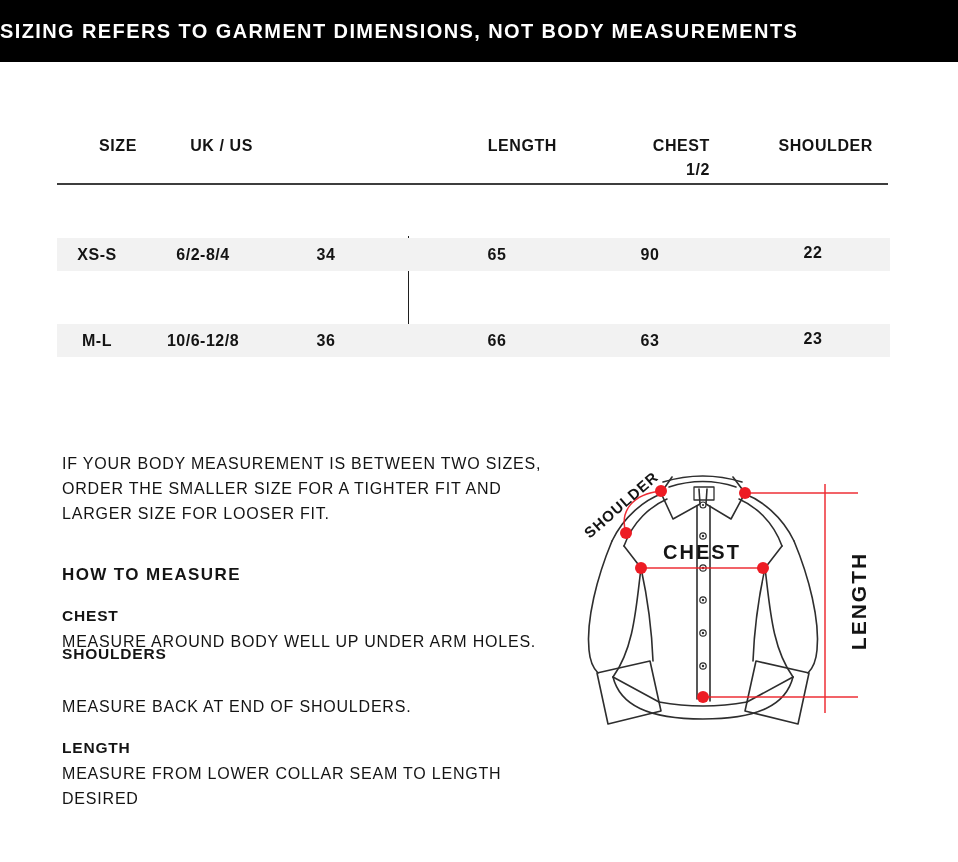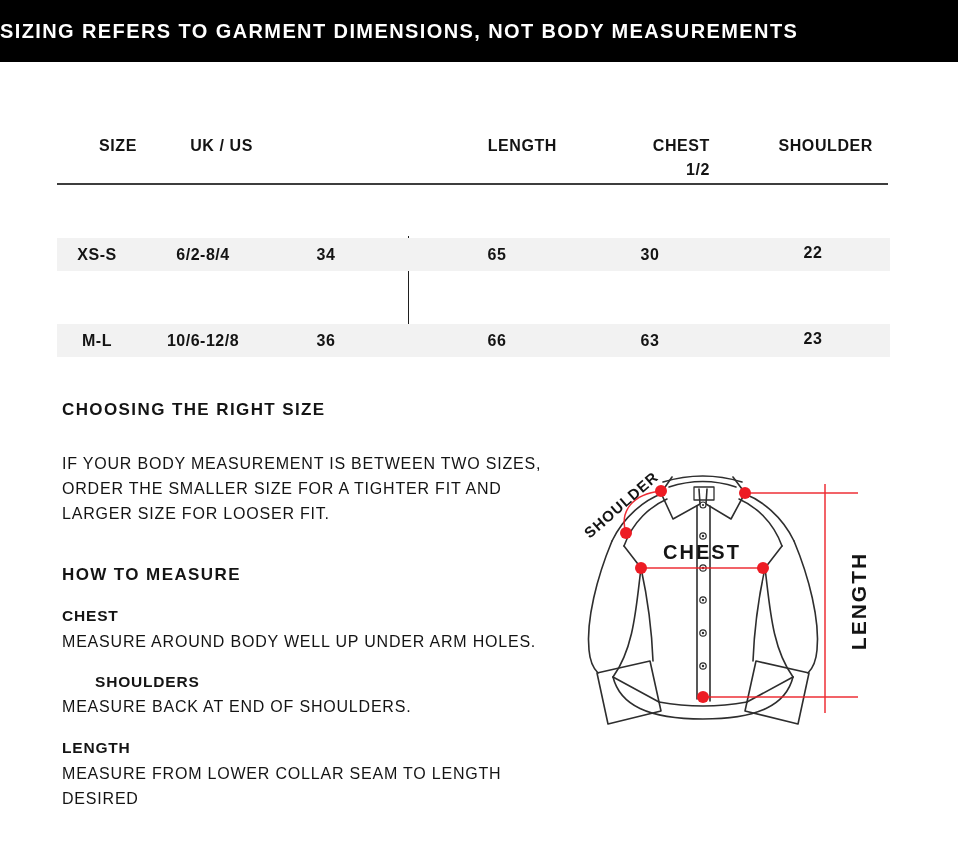--- a/index.html
+++ b/index.html
@@ -55,21 +55,21 @@
   .h-choosing{top:400px;}
   .h-measure{top:565px;}
   .bodytext{
     position:absolute;left:62px;font-size:16px;letter-spacing:.8px;line-height:25px;white-space:nowrap;
   }
   .p-choosing{top:451px;}
   .sub-title{
     position:absolute;left:62px;font-size:15.5px;font-weight:700;letter-spacing:.8px;white-space:nowrap;
   }
   .t-chest{top:607px;} .d-chest{top:629px;}
-  .t-shoulders{top:673px;margin-left:33px;} .d-shoulders{top:694px;}
+  .t-shoulders{top:645px;} .d-shoulders{top:694px;}
   .t-length{top:739px;} .d-length{top:761px;}
   
   .diagram-svg{position:absolute;left:0;top:0;width:958px;height:862px;pointer-events:none;}
   .diagram-label{position:absolute;font-weight:700;white-space:nowrap;pointer-events:none;}
   .lbl-shoulder{
     left:563px;top:496px;width:116px;text-align:center;font-size:15px;letter-spacing:1px;
     transform:rotate(-41deg);
   }
   .lbl-chest{left:642px;top:541px;width:120px;text-align:center;font-size:20px;letter-spacing:2px;}
   .lbl-length{
@@ -104,33 +104,32 @@
   </div>
 
   <div class="rule"></div>
   <div class="vdivider"></div>
 
   <div class="trow r0">
     <span class="td c0">XS-S</span>
     <span class="td c1">6/2-8/4</span>
     <span class="td c2">34</span>
     <span class="td c3">65</span>
-    <span class="td c4">30</span>
+    <span class="td c4">90</span>
     <span class="td c5">22</span>
   </div>
   <div class="trow r1">
     <span class="td c0">M-L</span>
     <span class="td c1">10/6-12/8</span>
     <span class="td c2">36</span>
     <span class="td c3">66</span>
     <span class="td c4">63</span>
     <span class="td c5">23</span>
   </div>
 
-  <h2 class="section-heading h-choosing">CHOOSING THE RIGHT SIZE</h2>
   <div class="bodytext p-choosing">
     <div>IF YOUR BODY MEASUREMENT IS BETWEEN TWO SIZES,</div>
     <div>ORDER THE SMALLER SIZE FOR A TIGHTER FIT AND</div>
     <div>LARGER SIZE FOR LOOSER FIT.</div>
   </div>
 
   <h2 class="section-heading h-measure">HOW TO MEASURE</h2>
 
   <div class="sub-title t-chest">CHEST</div>
   <div class="bodytext d-chest">

